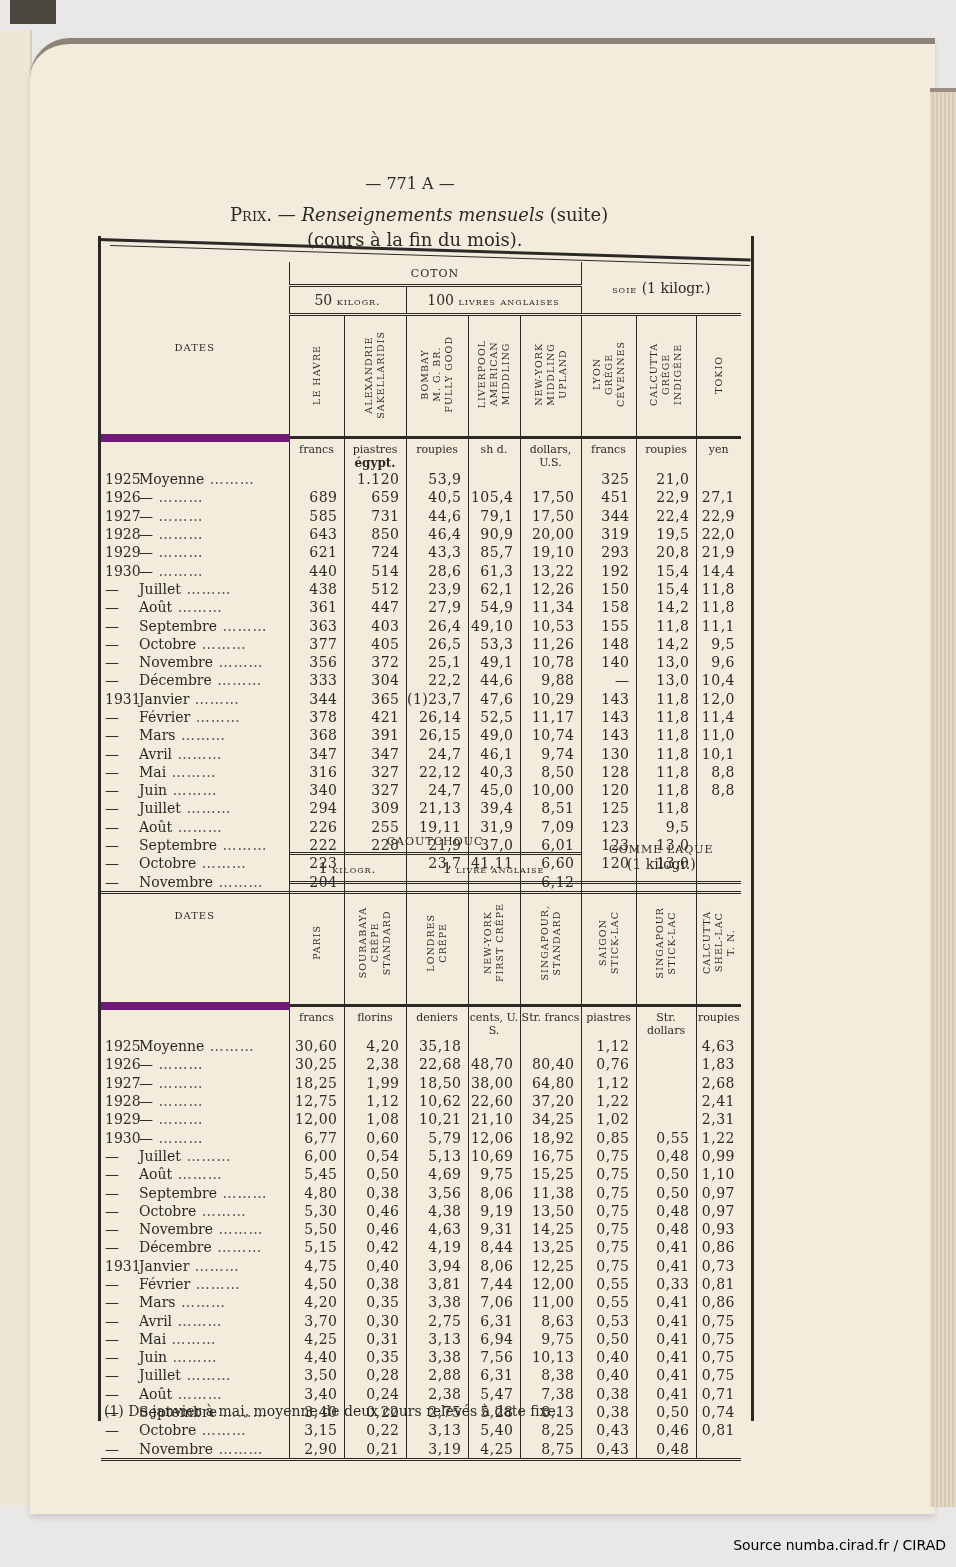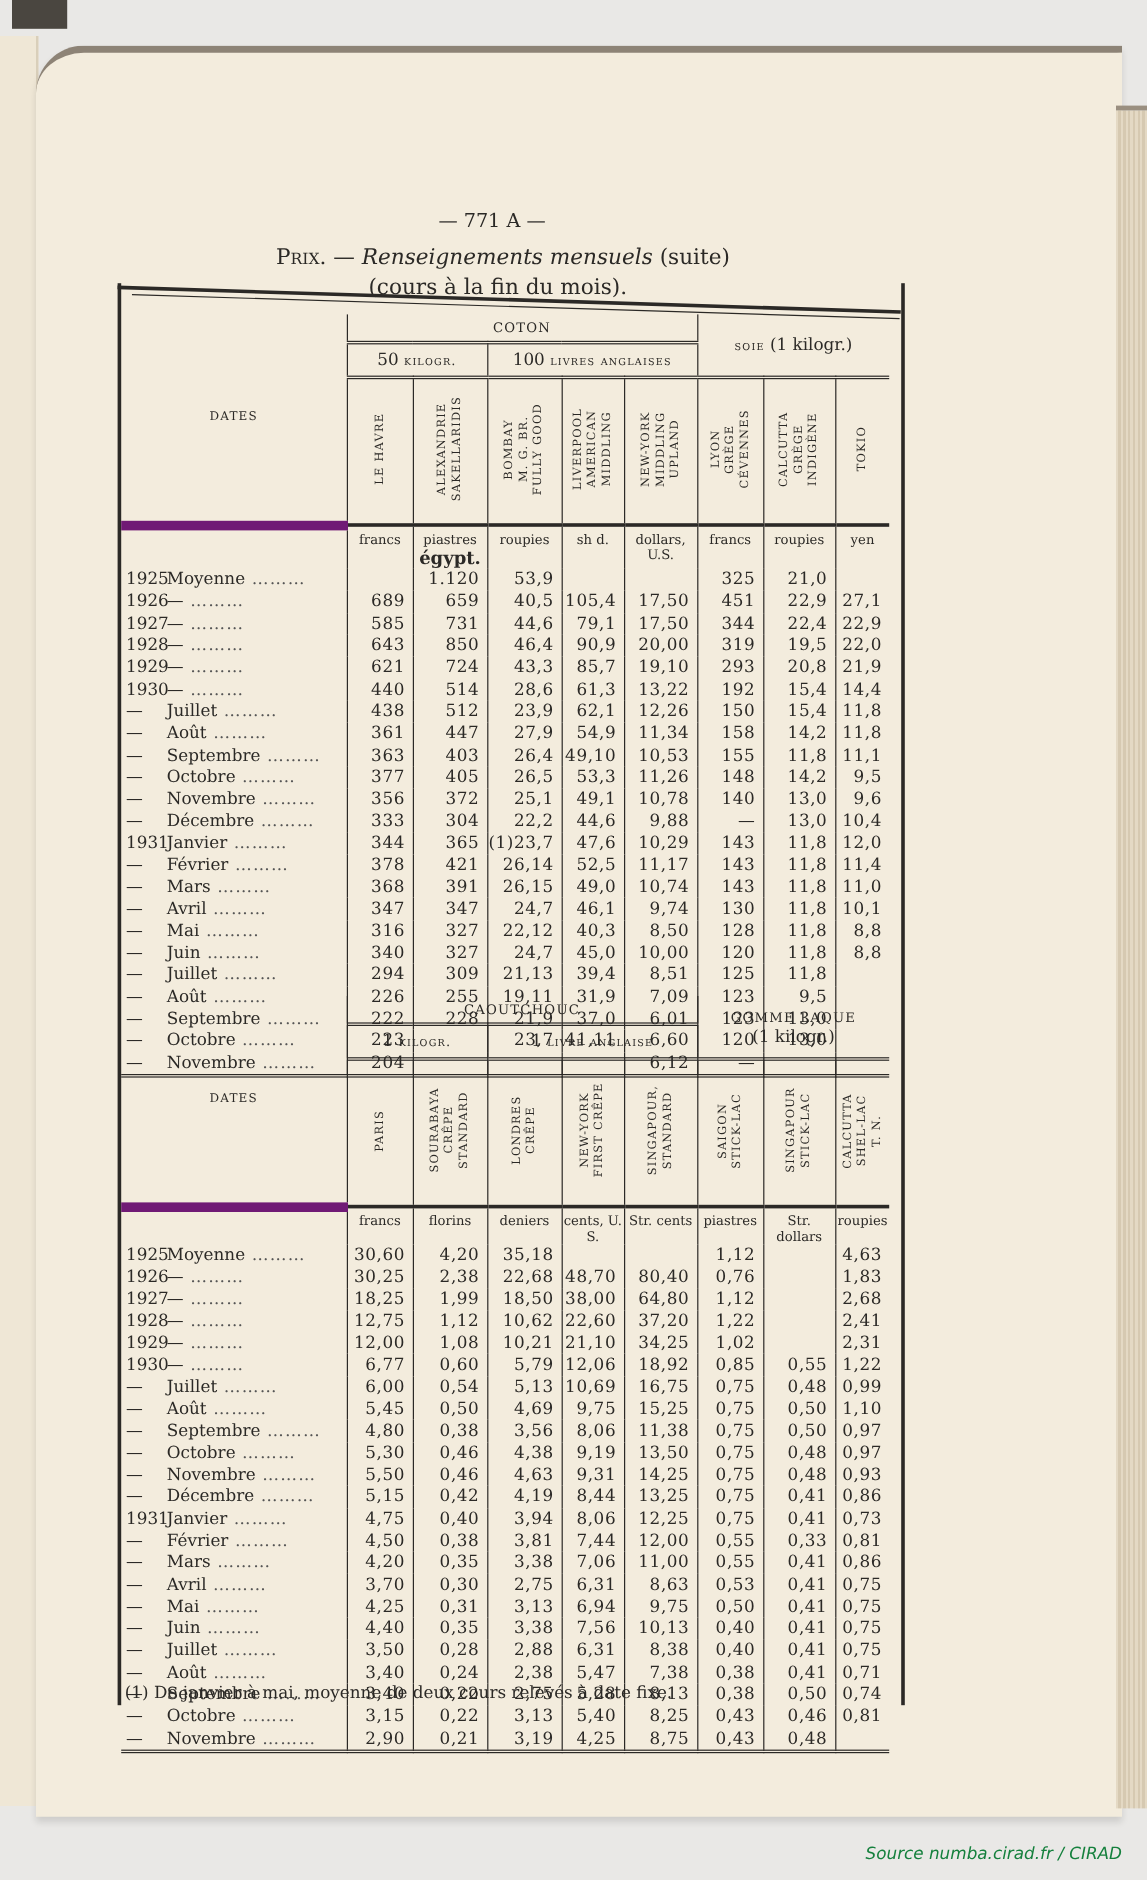--- a/index.html
+++ b/index.html
@@ -20,22 +20,22 @@
     border-top:6px solid #8d8376;
     border-radius:40px 0 0 0;
     box-shadow: 0 4px 6px rgba(0,0,0,0.12);
   }
   .page-stack {
     position:absolute; left:930px; top:88px; width:26px; height:1415px;
     background: repeating-linear-gradient(90deg,#e4d9c4 0,#e4d9c4 2px,#d6c9b1 2px,#d6c9b1 4px);
     border-top:4px solid #9a8f80;
   }
   .footer-source {
-    position:absolute; right:21px; top:1537px;
-    font-family:"DejaVu Sans", sans-serif; font-size:14px; color:#15803d;font-style:italic;
+    position:absolute; right:10px; top:1537px;
+    font-family:"DejaVu Sans", sans-serif; font-size:14px; color:#000000;
   }
   .page-number {
     position:absolute; left:340px; top:174px; width:140px; text-align:center;
     font-size:16px;
   }
   .title-line1 { position:absolute; left:230px; top:204px; font-size:18px; white-space:nowrap; }
   .title-line1 .sc { font-variant:small-caps; }
   .title-line1 em { font-style:italic;text-align:center; }
   .title-line2 { position:absolute; left:307px; top:229px; font-size:18px; white-space:nowrap; }
 
@@ -55,21 +55,21 @@
   .sub-head { font-size:14px; text-align:center; border-bottom:3px double #2b2926; height:26px; }
   .sub-head .sc { font-variant:small-caps; font-size:11px; letter-spacing:1px; }
   .col-head { height:120px; vertical-align:middle; text-align:center; border-bottom:3px solid #2b2926; }
   .vert {
     writing-mode:vertical-rl; transform:rotate(180deg);
     font-size:9.5px; letter-spacing:1px; line-height:12px; display:inline-block;
     text-transform:uppercase; white-space:pre-line; text-align:center;
   }
   .dates-head { font-size:10px; font-weight:bold; letter-spacing:1px; text-align:center; vertical-align:middle; border-bottom:8px solid #701a75; }
   .unit { font-size:11px; text-align:center; height:26px; vertical-align:top; padding-top:4px !important; }
-  .unit small { display:block; font-size:15px; font-weight:bold; }
+  .unit small { display:block; font-size:12px; font-weight:bold; }
   .vl { border-left:1px solid #2b2926; }
   td.num { text-align:right; padding-right:6px !important; height:18.3px; font-size:14px; letter-spacing:0.5px; }
   td.label { font-size:14px; padding-left:4px !important; white-space:nowrap; }
   td.label .year { display:inline-block; width:34px; }
   td.label .dots { color:#555; letter-spacing:1px; }
   .bottom-rule { border-bottom:3px double #2b2926; }
   .footnote { position:absolute; left:104px; top:1403px; font-size:14px; white-space:nowrap; }
 </style>
 </head>
 <body>
@@ -454,21 +454,21 @@
         <th class="col-head vl"><span class="vert">CALCUTTA
 SHEL-LAC
 T. N.</span></th>
       </tr>
     <tr id="t2-units">
         <td></td>
         <td class="unit vl"><span>francs</span></td>
         <td class="unit vl"><span>florins</span></td>
         <td class="unit vl"><span>deniers</span></td>
         <td class="unit vl"><span>cents, U. S.</span></td>
-        <td class="unit vl"><span>Str. cents</span></td>
+        <td class="unit vl"><span>Str. francs</span></td>
         <td class="unit vl"><span>piastres</span></td>
         <td class="unit vl"><span>Str. dollars</span></td>
         <td class="unit vl"><span>roupies</span></td>
       </tr>
   </thead>
   <tbody id="t2-body">
       <tr>
         <td class="label"><span class="year">1925</span><span>Moyenne</span><span class="dots"> ………</span></td>
         <td class="num vl">30,60</td>
         <td class="num vl">4,20</td>

